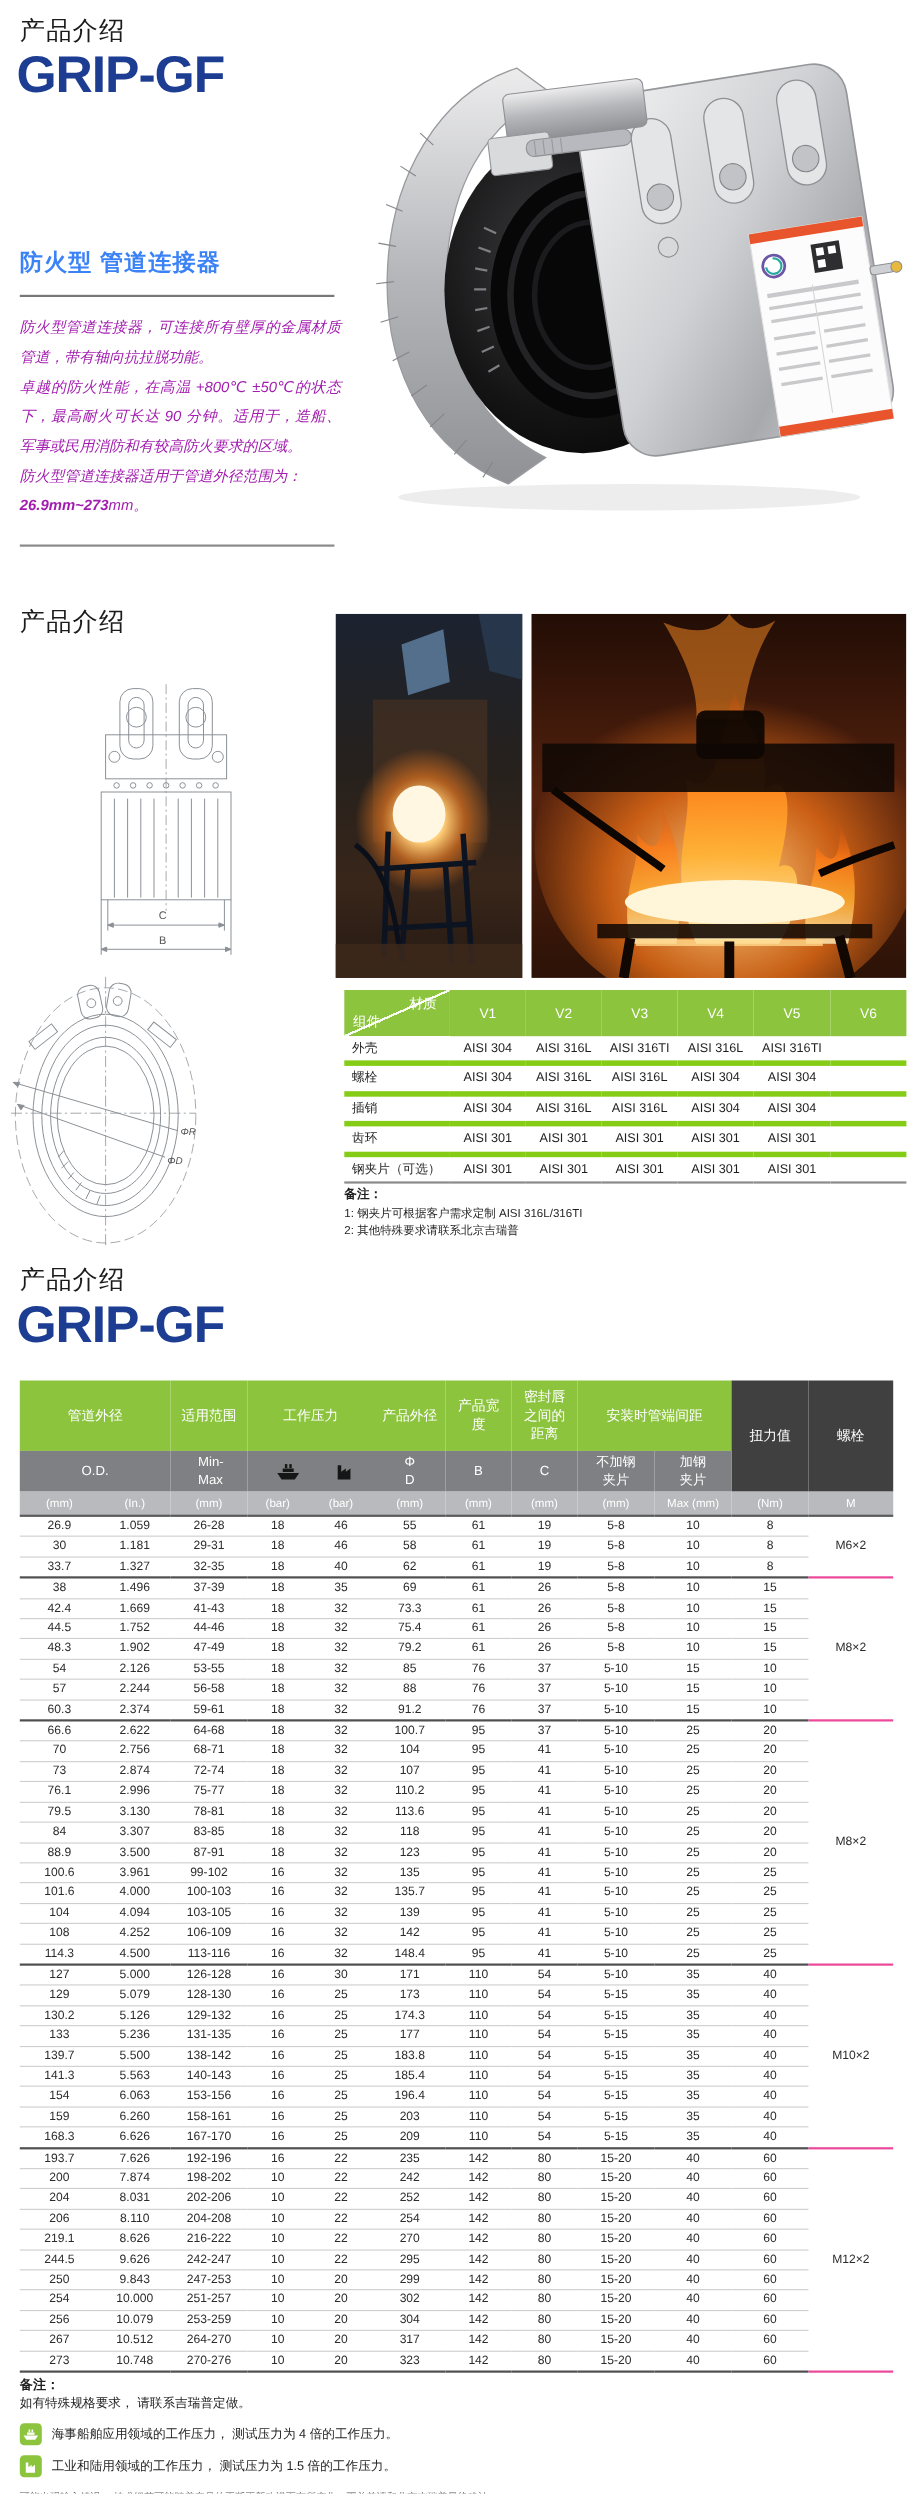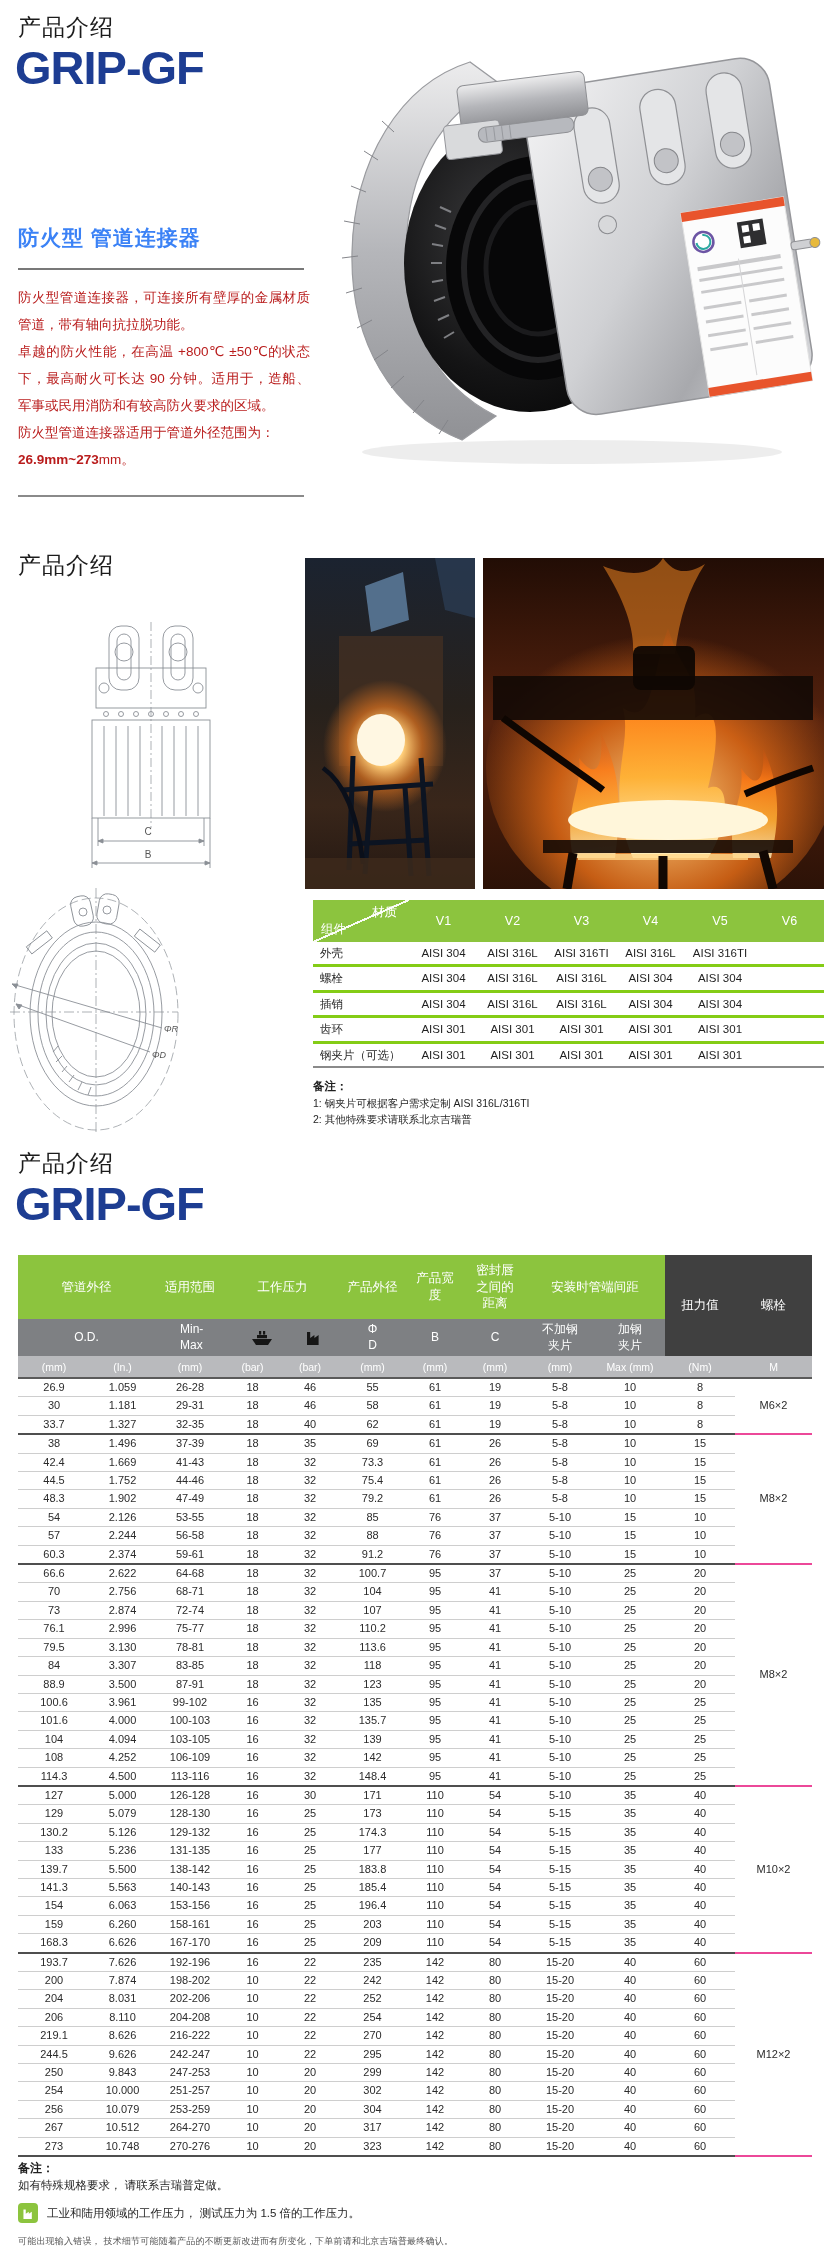--- a/index.html
+++ b/index.html
@@ -4,33 +4,33 @@
 <style>
   html,body{margin:0;padding:0;background:#fff;}
   .page{position:relative;width:828px;height:2267px;background:#fff;overflow:hidden;
         font-family:"Liberation Sans","DejaVu Sans",sans-serif;color:#222;}
   .abs{position:absolute;}
   .kicker{font-size:23px;color:#1b1b1b;letter-spacing:1px;}
   .brand{margin:0;font-size:47px;font-weight:bold;color:#1d3d92;letter-spacing:-1px;}
   .subtitle{font-size:21px;font-weight:bold;color:#3b82f6;letter-spacing:1px;}
   .rule{background:#787878;height:2px;}
   .rule.thin{height:1.5px;background:#8a8a8a;}
-  .intro{font-size:13.5px;line-height:27px;color:#b91c1c;text-align:justify;}
+  .intro{font-size:13.5px;line-height:27px;color:#a21caf;text-align:justify;font-style:italic;}
   .intro p{margin:0;}
   .intro .rng{font-weight:bold;}
 
   
   .mat{border-collapse:collapse;table-layout:fixed;width:511px;}
   .mat thead th{background:#8cc43e;color:#fff;font-weight:normal;font-size:12.5px;height:42px;padding:0;}
   .mat th.diag{position:relative;
       background-image:linear-gradient(to bottom right,rgba(0,0,0,0) calc(50% - 1px),rgba(255,255,255,.95) calc(50% - 1px),rgba(255,255,255,.95) calc(50% + 1px),rgba(0,0,0,0) calc(50% + 1px));
       background-color:#8cc43e;}
   .mat th.diag .tr{position:absolute;top:4px;right:12px;font-size:12.5px;}
   .mat th.diag .bl{position:absolute;bottom:4px;left:8px;font-size:12.5px;}
-  .mat tbody td{font-size:11.5px;color:#1f1f1f;text-align:center;border-bottom:3px solid #84cc16;
+  .mat tbody td{font-size:11.5px;color:#1f1f1f;text-align:center;border-bottom:5px solid #84cc16;
       padding:4px 3px;line-height:1.25;}
   .mat tbody td.comp{text-align:left;padding-left:7px;}
   .mat tbody tr:last-child td{border-bottom:2px solid #8a8a8a;}
   .mnotes{font-size:10.5px;color:#1f1f1f;line-height:16.5px;}
   .mnotes .t{font-weight:bold;font-size:11.5px;}
 
   
   .spec{border-collapse:collapse;table-layout:fixed;width:794px;}
   .spec th{font-weight:normal;padding:0;}
   .spec tr.h1 th{height:64px;background:#8cc43e;color:#fff;font-size:12.5px;line-height:1.35;padding:0 6px;}
@@ -1028,20 +1028,33 @@
           <td>60</td>
         </tr>
       </tbody>
   </table>
 
   <div class="abs fnotes" style="left:18px;top:2160px;width:794px;">
     <div class="t">备注：</div>
     <div>如有特殊规格要求， 请联系吉瑞普定做。</div>
     <div class="icon-row">
       <span class="gicon">
+        <svg width="16" height="12" viewBox="0 0 24 17">
+            <g fill="#fff">
+              <path d="M2 10 h20 l-4 6 h-12 Z"></path>
+              <rect x="7" y="6" width="10" height="3.2"></rect>
+              <rect x="9" y="2" width="2.2" height="3.6"></rect>
+              <rect x="13" y="2" width="2.2" height="3.6"></rect>
+            </g>
+          </svg>
+      </span>
+      <span>海事船舶应用领域的工作压力， 测试压力为 4 倍的工作压力。</span>
+    </div>
+    <div class="icon-row">
+      <span class="gicon">
         <svg width="13" height="13" viewBox="0 0 18 17">
             <path d="M2 16 V3 h3.2 V9 l4.2-3 V9 l4.2-3 V16 Z" fill="#fff"></path>
           </svg>
       </span>
       <span>工业和陆用领域的工作压力， 测试压力为 1.5 倍的工作压力。</span>
     </div>
     <div class="disclaimer">可能出现输入错误， 技术细节可能随着产品的不断更新改进而有所变化，下单前请和北京吉瑞普最终确认。</div>
   </div>
 
 </div>

